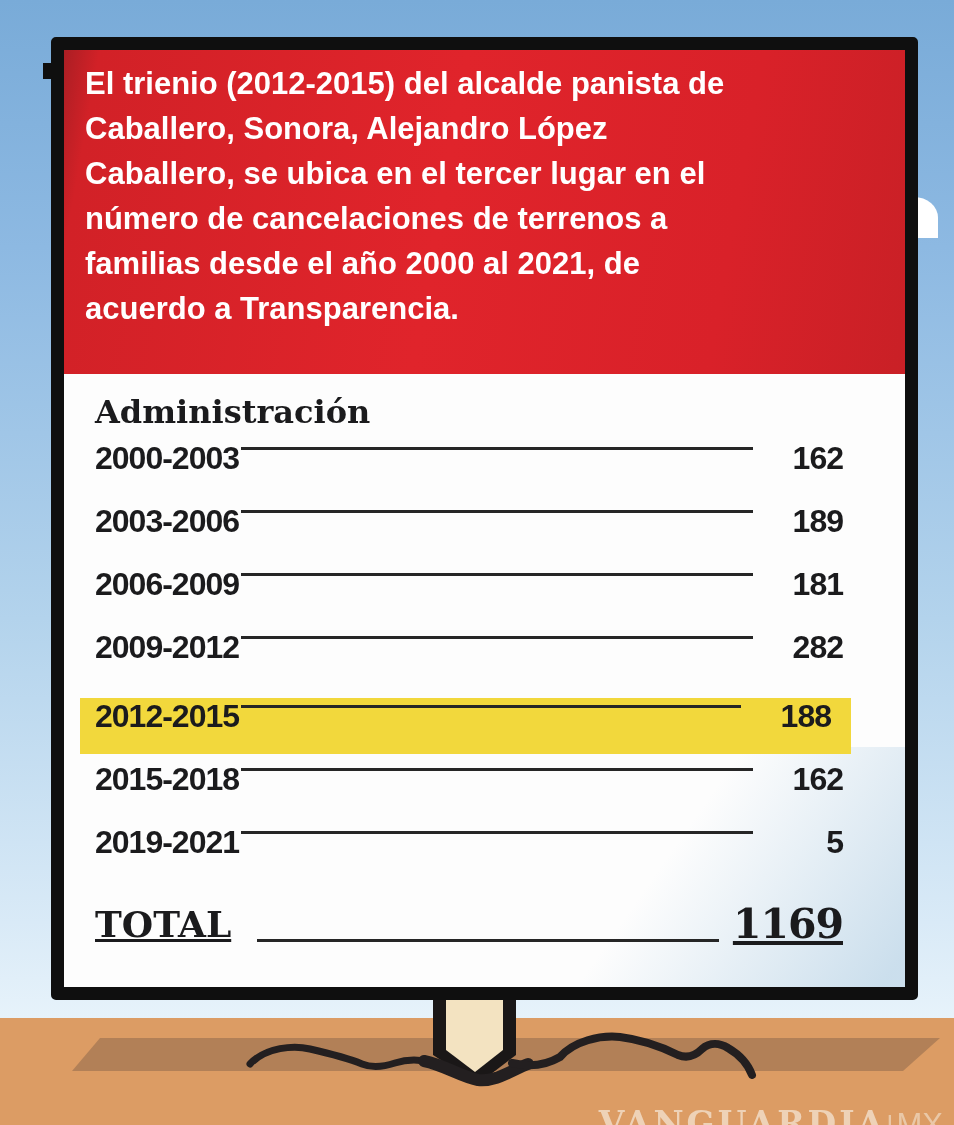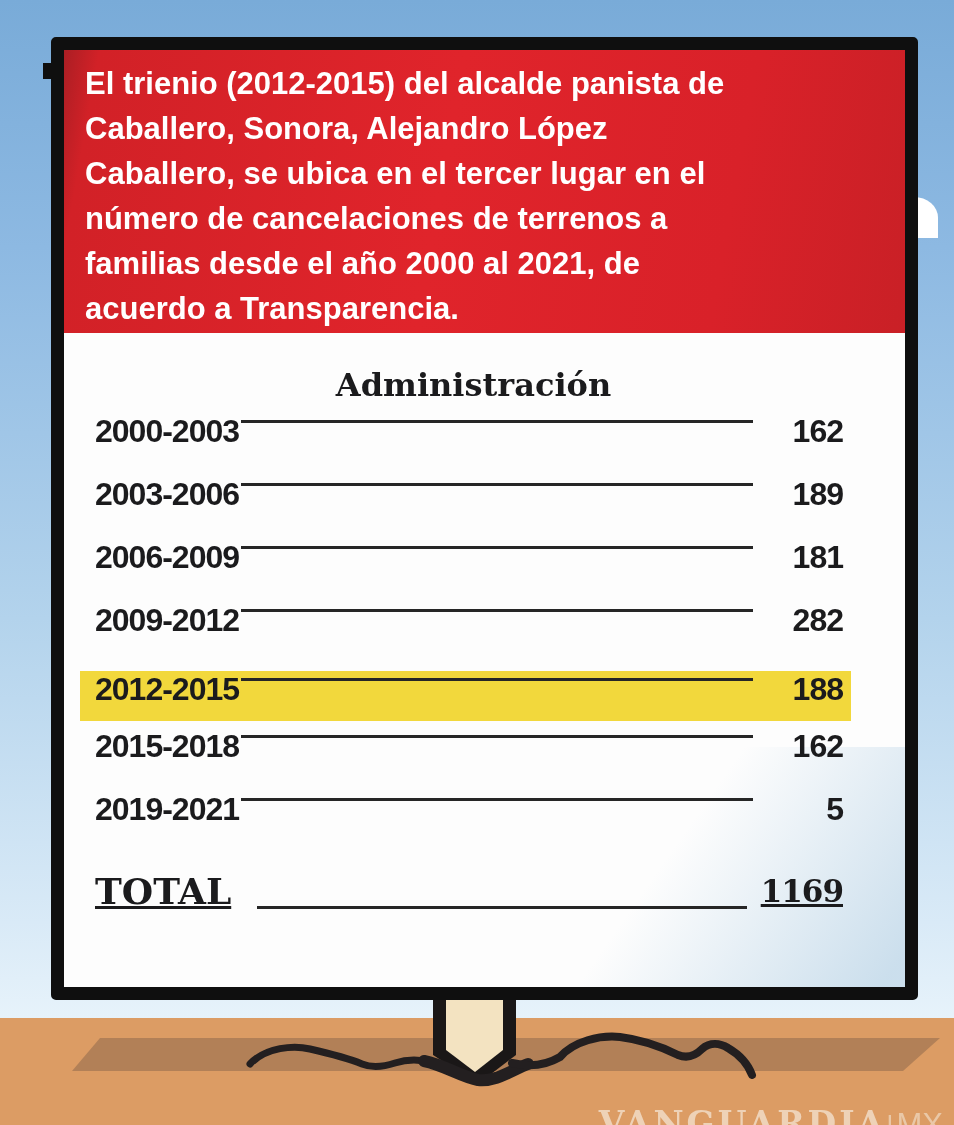--- a/index.html
+++ b/index.html
@@ -53,60 +53,60 @@
   }
   .card::after{ 
     content:"";position:absolute;right:0;bottom:0;width:430px;height:240px;
     background:linear-gradient(125deg,rgba(189,214,232,0) 45%,rgba(189,214,232,0.78) 96%);
     z-index:0;pointer-events:none;
   }
   .border-tab{position:absolute;left:-21px;top:13px;width:9px;height:16px;background:#0f0f0f;}
   
   .redbox{
     position:relative;z-index:1;box-sizing:border-box;
-    width:100%;height:283px;
+    width:100%;height:324px;
     background:linear-gradient(100deg,#ab1e24 0%,#d22127 4%,#e0242b 45%,#d92129 78%,#c92026 100%);
     padding:11px 14px 0 21px;
     color:#ffffff;font-weight:bold;font-size:31px;line-height:45px;
   }
   .redbox .line{white-space:nowrap;}
   
   .table{
     position:relative;z-index:1;box-sizing:border-box;
     padding:0 62px 0 31px;color:#1b1b1d;
   }
   .thead{
-    display:flex;justify-content:center;align-items:center;
-    margin:28px -9px 4px 0;height:48px;
+    display:flex;justify-content:flex-start;align-items:center;
+    margin:14px -9px 4px 0;height:48px;
     font-family:"DejaVu Serif", serif;font-weight:bold;font-size:32px;
   }
   .row{
     display:flex;height:63px;
     font-weight:bold;font-size:32px;letter-spacing:-1px;
   }
   .row .leader{
     flex:1;height:0;border-bottom:3px solid #262626;
     margin:0 12px 0 2px;transform:translateY(7px);
   }
   .row .val{min-width:78px;text-align:right;}
   .row.hl{
     background:#f2d83c;
     margin-left:-15px;padding-left:15px;
-    margin-right:-8px;padding-right:8px;
-    height:50px;margin-top:6px;margin-bottom:7px;
+    margin-right:-8px;padding-right:20px;
+    height:56px;margin-top:6px;margin-bottom:7px;
   }
   .trow{
     display:flex;align-items:center;height:70px;margin-top:2px;
     font-family:"DejaVu Serif", serif;font-weight:bold;font-size:36px;text-decoration:underline;
   }
   .trow .leader{
     flex:1;height:0;border-bottom:3px solid #262626;
     margin:0 14px 0 26px;transform:translateY(16px);
   }
-  .trow .tval{min-width:78px;text-align:center;font-size:31px;letter-spacing:-1px;}
+  .trow .tval{min-width:78px;text-align:center;font-size:41px;letter-spacing:-1px;}
 </style>
 </head>
 <body>
 
 <div class="sky"></div>
 <div class="cloud"></div>
 <div class="ground"></div>
 <div class="ground-strip"></div>
 
 <svg class="scene-svg" width="954" height="165" viewBox="0 0 954 165">

